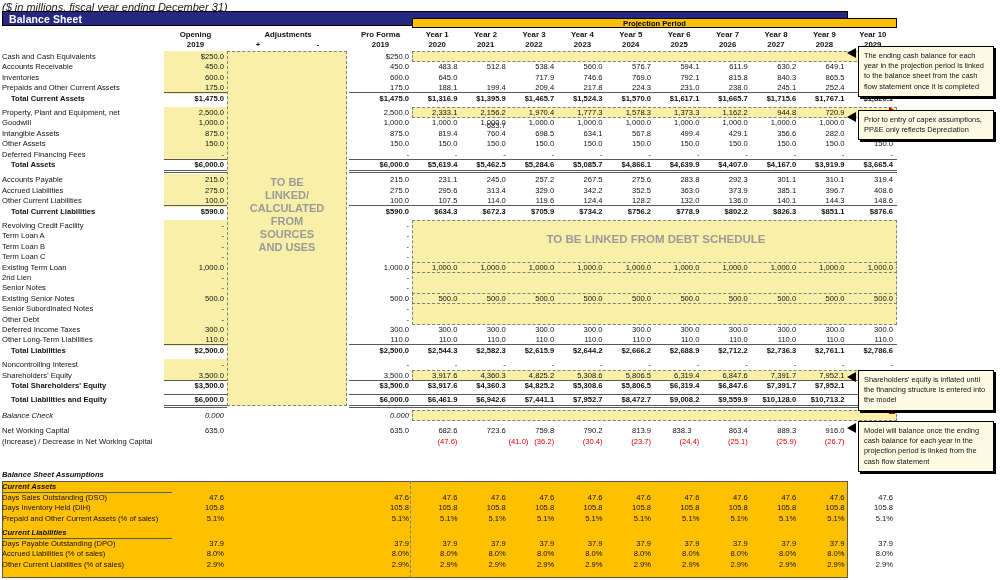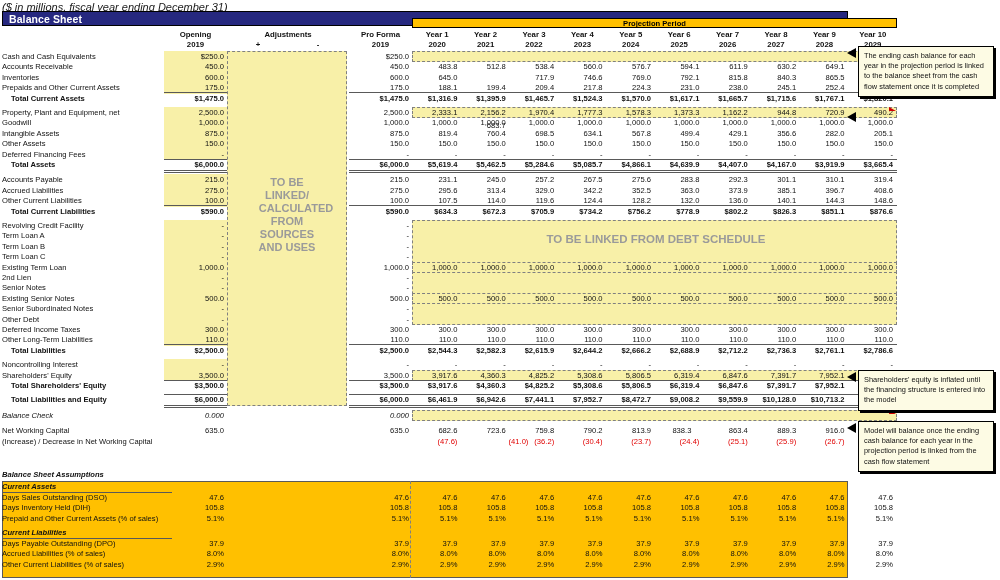--- a/index.html
+++ b/index.html
@@ -720,34 +720,35 @@
       <div class="rule" style="left:349px; top:379.49999999999983px; width:63px;"></div>
       <div class="rule" style="left:412px; top:379.49999999999983px; width:485px;"></div>
       <div class="rule" style="left:164px; top:393.8999999999998px; width:63px;"></div>
       <div class="rule" style="left:349px; top:393.8999999999998px; width:63px;"></div>
       <div class="rule" style="left:412px; top:393.8999999999998px; width:485px;"></div>
       <div class="dblrule" style="left:164px; top:405.2999999999998px; width:63px;"></div>
       <div class="dblrule" style="left:349px; top:405.2999999999998px; width:63px;"></div>
       <div class="dblrule" style="left:412px; top:405.2999999999998px; width:485px;"></div>
       <div class="ovl" style="left:227px; top:176.40000000000003px; width:120px; font-size:11px;">TO BE</div>
       <div class="ovl" style="left:227px; top:189.40000000000003px; width:120px; font-size:11px;">LINKED/</div>
-      <div class="ovl" style="left:227px; top:202.40000000000003px; width:120px; font-size:11px;margin-left:9px;">CALCULATED</div>
+      <div class="ovl" style="left:227px; top:202.40000000000003px; width:120px; font-size:11px;">CALCULATED</div>
       <div class="ovl" style="left:227px; top:215.40000000000003px; width:120px; font-size:11px;">FROM</div>
       <div class="ovl" style="left:227px; top:228.40000000000003px; width:120px; font-size:11px;">SOURCES</div>
       <div class="ovl" style="left:227px; top:241.40000000000003px; width:120px; font-size:11px;">AND USES</div>
       <div class="ovl" style="left:414px; top:233.40000000000006px; width:484px; font-size:11.5px;">TO BE LINKED FROM DEBT SCHEDULE</div>
       <div class="arrowred" style="left:888.9999999999999px; top:51px;"></div>
       <div class="arrowred" style="left:888.9999999999999px; top:107.00000000000001px;"></div>
       <div class="arrowred" style="left:888.9999999999999px; top:369.59999999999985px;"></div>
       <div class="arrowred" style="left:888.9999999999999px; top:409.7999999999998px;"></div>
     </div>
 
   <div class="callout" style="left:858px; top:46px; width:136px;">The ending cash balance for each year in the projection period is linked to the balance sheet from the cash flow statement once it is completed</div>
   <div class="arrow" style="left:847px; top:48px;"></div>
 
+  <div class="callout" style="left:858px; top:110px; width:136px;">Prior to entry of capex assumptions, PP&amp;E only reflects Depreciation</div>
   <div class="arrow" style="left:847px; top:112px;"></div>
 
   <div class="callout" style="left:858px; top:370px; width:136px;">Shareholders' equity is inflated until the financing structure is entered into the model</div>
   <div class="arrow" style="left:847px; top:372px;"></div>
 
   <div class="callout" style="left:858px; top:421px; width:136px;">Model will balance once the ending cash balance for each year in the projection period is linked from the cash flow statement</div>
   <div class="arrow" style="left:847px; top:423px;"></div>
 
 <div class="as-title" style="top: 470px; position: absolute; left: 2px;">Balance Sheet Assumptions</div>
     <div class="assum" style="left:2px; top:481px; width:846px; height:97px;"></div>

